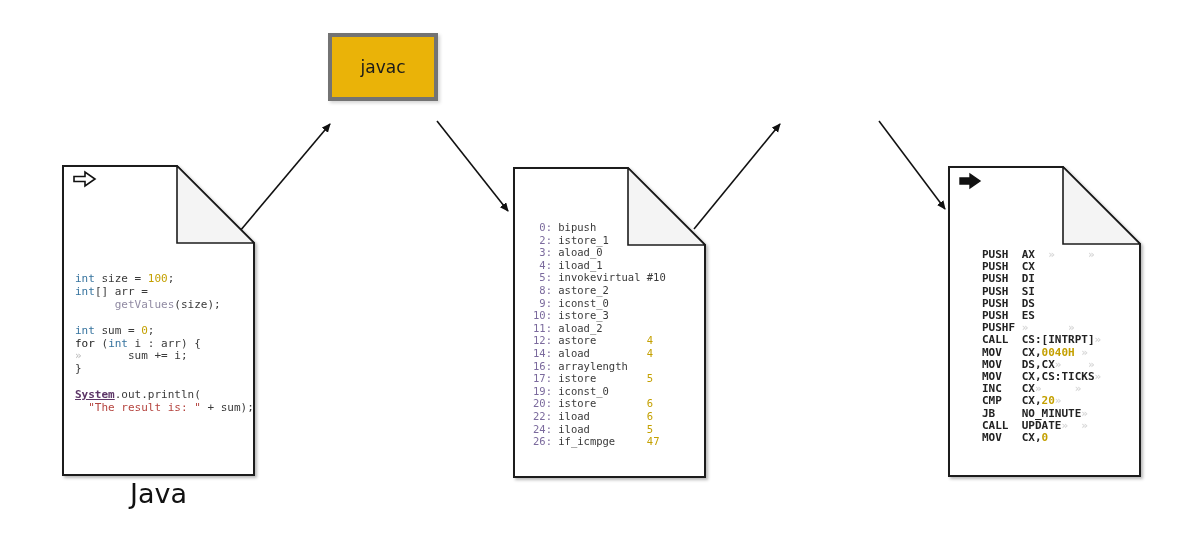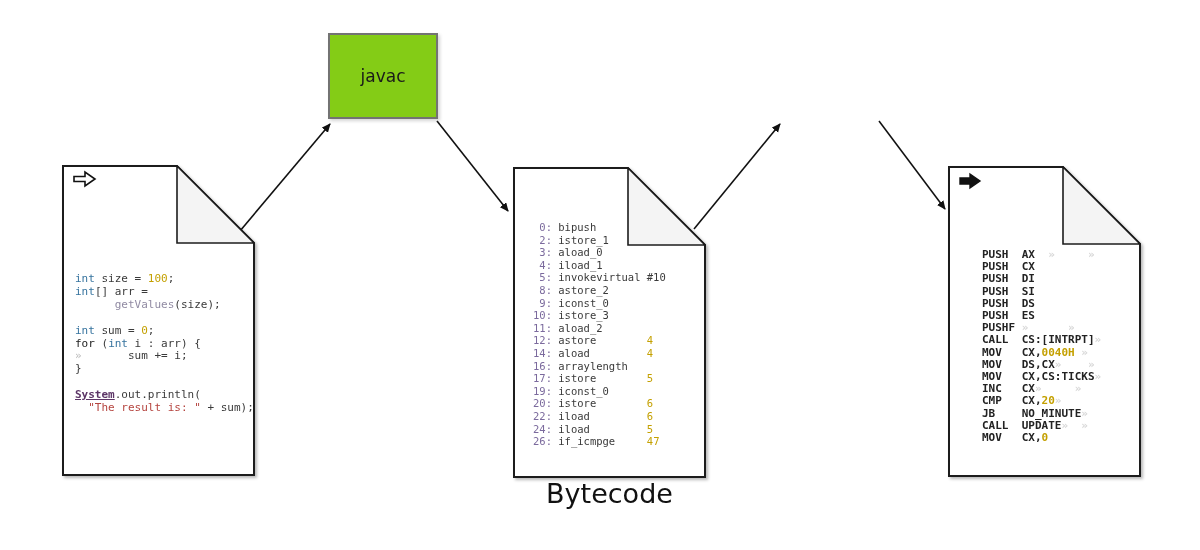--- a/index.html
+++ b/index.html
@@ -28,22 +28,22 @@
   .tok-meth{color:#918ba3;}
   .tok-sys{color:#5c3566;font-weight:bold;text-decoration:underline;}
   .tok-str{color:#b5443f;}
   .tok-ws{color:#b9b9b9;}
   .tok-ws2{color:#d8d8d8;}
   .tok-ln{color:#7b6a9d;}
   .tok-b{color:#222;}
   .tok-numb{color:#c4a000;text-align:right;}
 
   .proc{
-    position:absolute;width:110px;height:86px;
-    background:#84cc16;border:2px solid #737373;box-sizing:border-box;
+    position:absolute;width:110px;height:68px;
+    background:#eab308;border:4px solid #737373;box-sizing:border-box;
     display:flex;align-items:center;justify-content:center;
     font-size:17px;color:#1a1a1a;
     box-shadow:2px 2px 3px rgba(90,90,90,0.25);
   }
   .stage-label{
     position:absolute;width:193px;top:477px;text-align:center;
     font-size:27px;line-height:34px;color:#111;
   }
 </style>
 </head>
@@ -90,15 +90,15 @@
     <svg class="page-svg" width="193" height="311" viewBox="0 0 193 311">
       <polygon points="1,1 115,1 192,78 192,310 1,310" fill="#ffffff" stroke="#1c1c1c" stroke-width="2"></polygon>
       <polygon points="115,1 192,78 115,78" fill="#f4f4f4" stroke="#1c1c1c" stroke-width="1.6"></polygon>
     </svg>
     <svg class="corner-icon" width="24" height="18" viewBox="0 0 24 18" style="top:6px">
       <polygon points="1,6 11,6 11,2 21,9 11,16 11,12 1,12" fill="#111" stroke="#111" stroke-width="1.4" stroke-linejoin="miter"></polygon>
     </svg>
     <pre class="code code-machine"><div><span class="tok-b">PUSH  AX</span><span class="tok-ws2">  »</span><span class="tok-ws2">     »</span></div><div><span class="tok-b">PUSH  CX</span></div><div><span class="tok-b">PUSH  DI</span></div><div><span class="tok-b">PUSH  SI</span></div><div><span class="tok-b">PUSH  DS</span></div><div><span class="tok-b">PUSH  ES</span></div><div><span class="tok-b">PUSHF</span><span class="tok-ws2"> »</span><span class="tok-ws2">      »</span></div><div><span class="tok-b">CALL  CS:[INTRPT]</span><span class="tok-ws2">»</span></div><div><span class="tok-b">MOV   CX,</span><span class="tok-numb">0040H</span><span class="tok-ws2"> »</span></div><div><span class="tok-b">MOV   DS,CX</span><span class="tok-ws2">»</span><span class="tok-ws2">    »</span></div><div><span class="tok-b">MOV   CX,CS:TICKS</span><span class="tok-ws2">»</span></div><div><span class="tok-b">INC   CX</span><span class="tok-ws2">»</span><span class="tok-ws2">     »</span></div><div><span class="tok-b">CMP   CX,</span><span class="tok-numb">20</span><span class="tok-ws2">»</span></div><div><span class="tok-b">JB    NO_MINUTE</span><span class="tok-ws2">»</span></div><div><span class="tok-b">CALL  UPDATE</span><span class="tok-ws2">»</span><span class="tok-ws2">  »</span></div><div><span class="tok-b">MOV   CX,</span><span class="tok-numb">0</span></div></pre>
   </div>
 
-  <div class="stage-label" style="left:513px">Bytecode</div>
+  <div class="stage-label" style="left:62px">Java</div>
 
 </div>
 
 </body></html>

